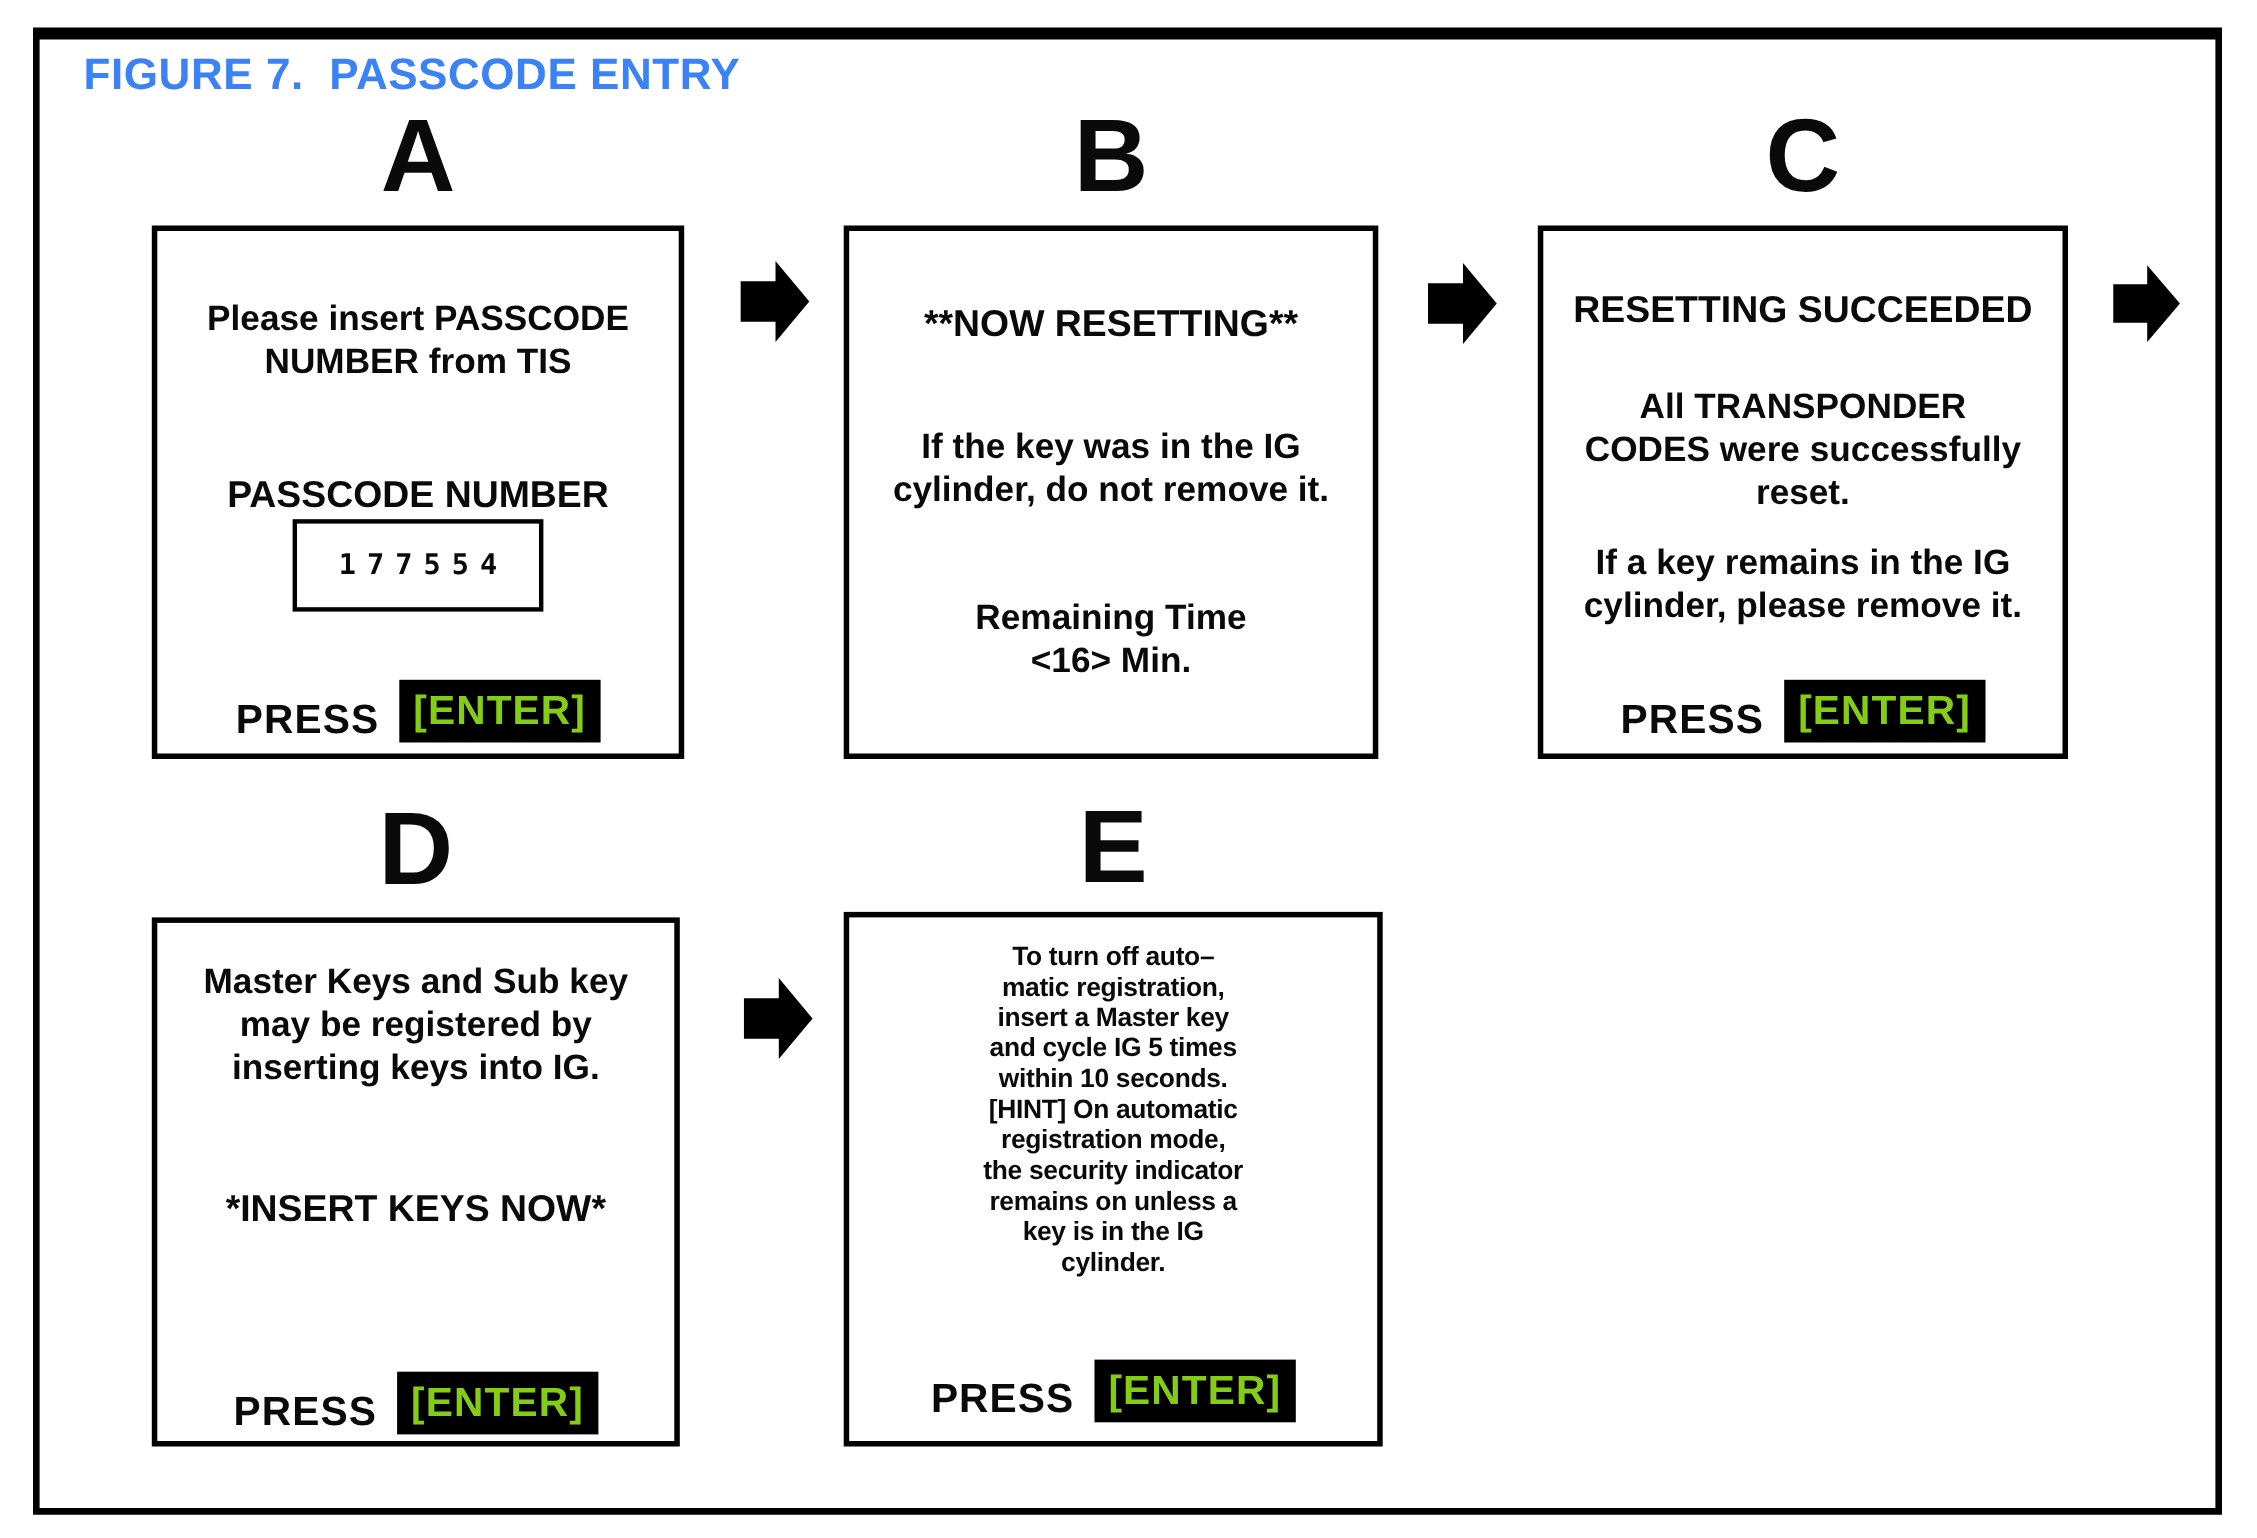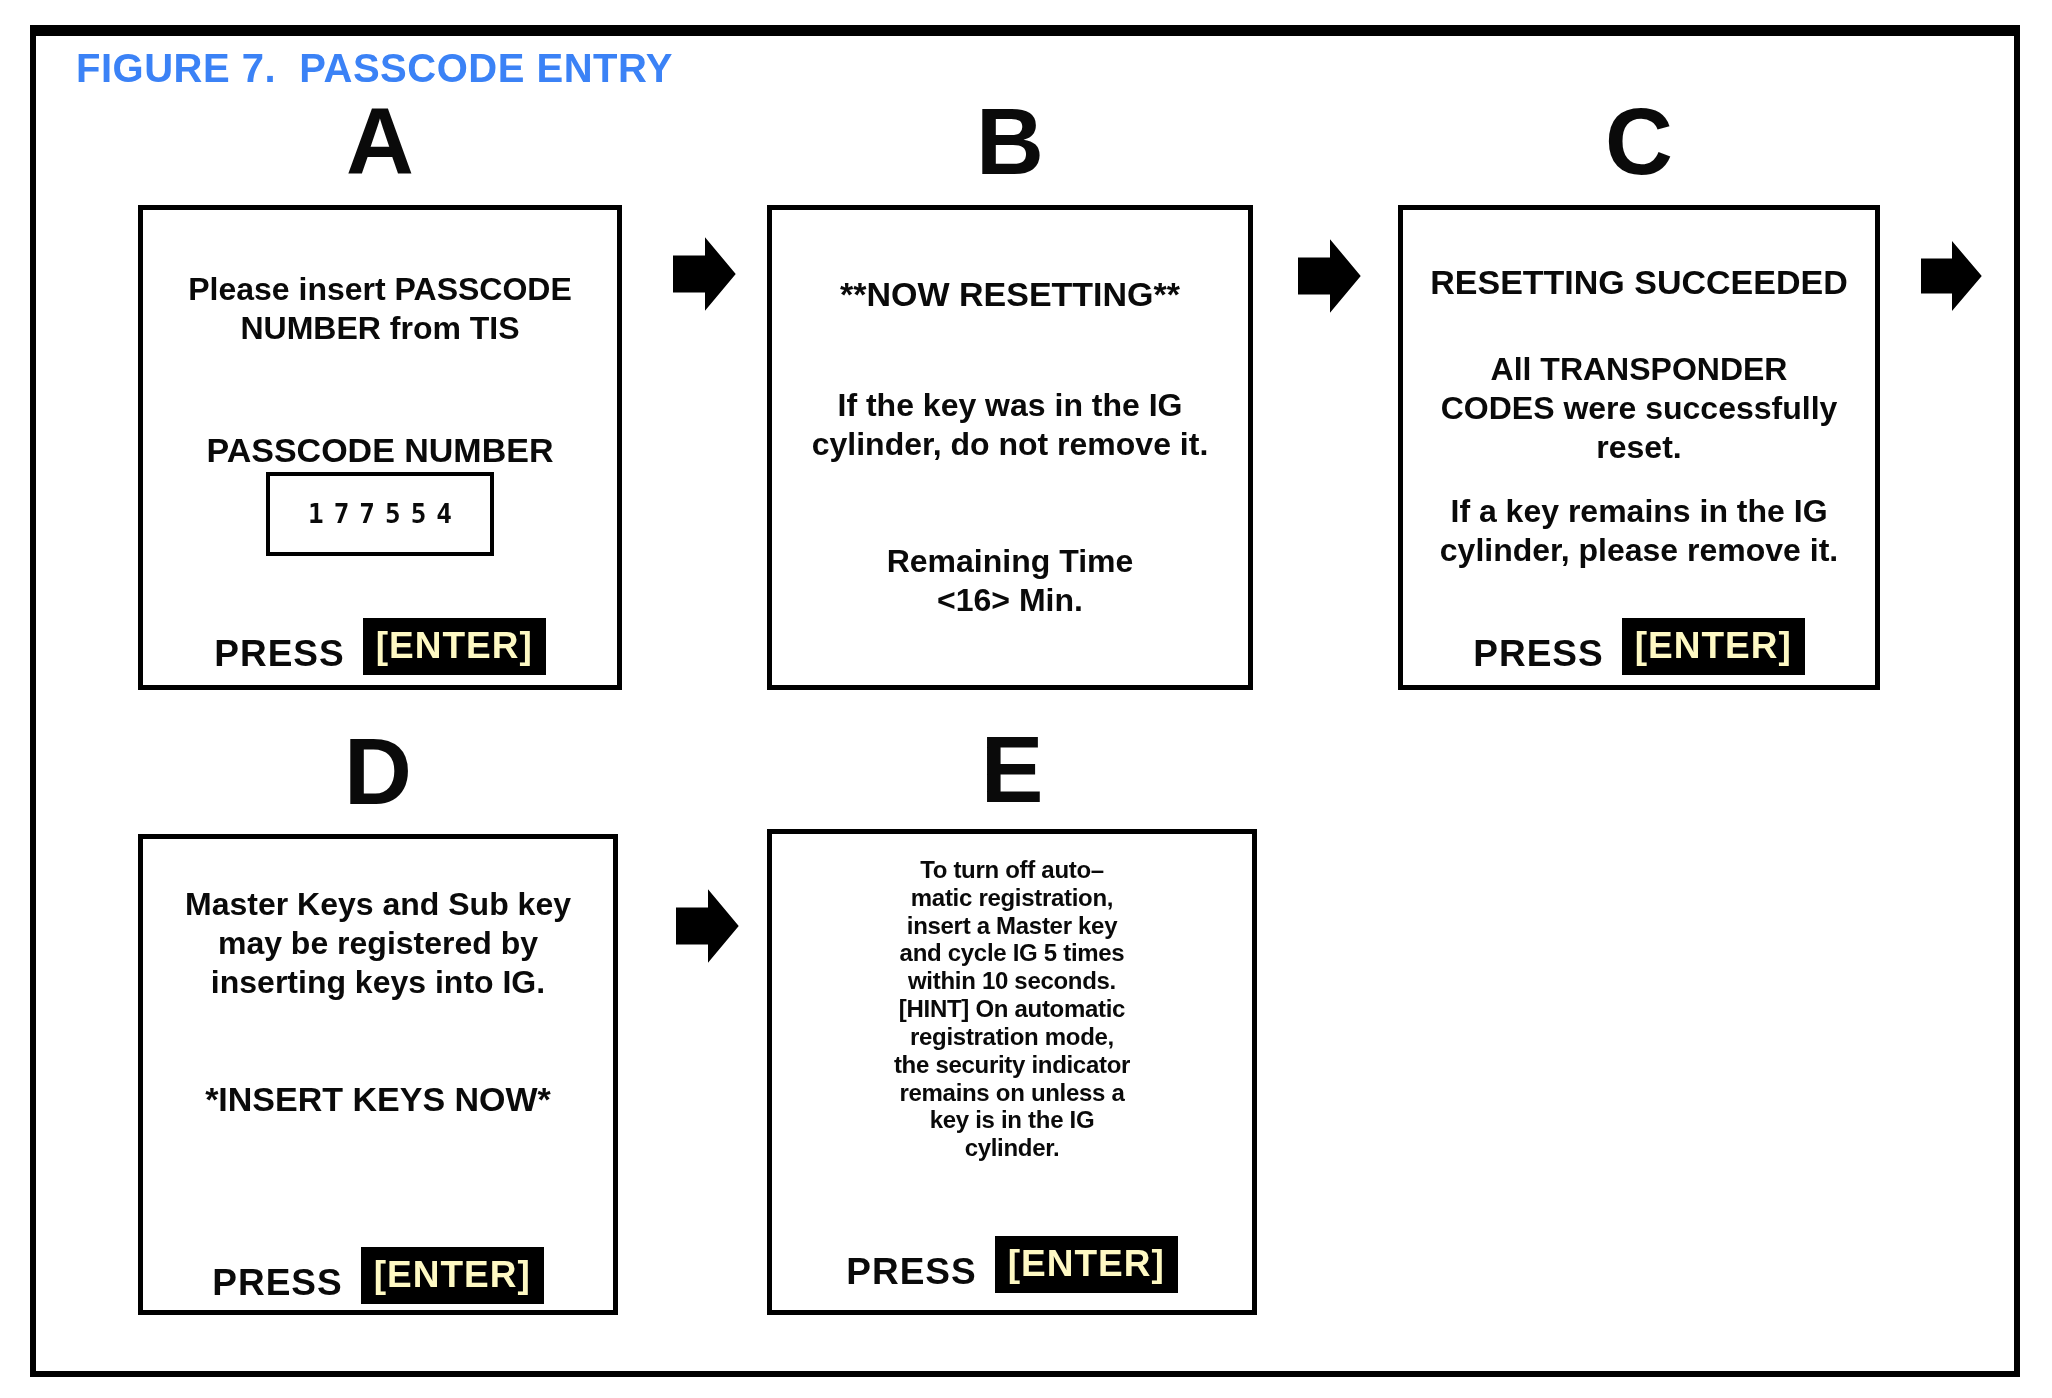--- a/index.html
+++ b/index.html
@@ -61,36 +61,36 @@
   }
 
   .b-status { top:64px; }
   .b-body { top:176px; }
   .b-remaining { top:332px; }
 
   .c-status { top:52px; }
   .c-body1 { top:140px; }
   .c-body2 { top:282px; }
 
-  .d-body1 { top:46px; }
+  .d-body1 { top:34px; }
   .d-body2 { top:240px; }
 
   .e-body { top:22px; }
 
   .press-row {
     position:absolute; left:0; right:0;
     display:flex; justify-content:center; align-items:flex-end; gap:18px;
   }
   .press-a { top:408px; }
   .press-c { top:408px; }
   .press-d { top:408px; }
   .press-e { top:402px; }
   .press-word { font-size:37px; font-weight:bold; color:#0a0a0a; letter-spacing:1px; }
   .enter-chip {
-    background:#000; color:#fef9c3; font-weight:bold; font-size:37px;
+    background:#000; color:#84cc16; font-weight:bold; font-size:37px;
     line-height:1; padding:9px 13px 11px; letter-spacing:1px;
   }
 
   .flow-arrow {
     position:absolute; width:64px; height:80px; background:#000;
     clip-path:polygon(0% 27%, 50% 27%, 50% 4%, 98% 50%, 50% 96%, 50% 73%, 0% 73%);
   }
   .arrow-ab { left:673px;  top:234px; }
   .arrow-bc { left:1298px; top:236px; }
   .arrow-cx { left:1921px; top:238px; width:62px; height:76px; }

